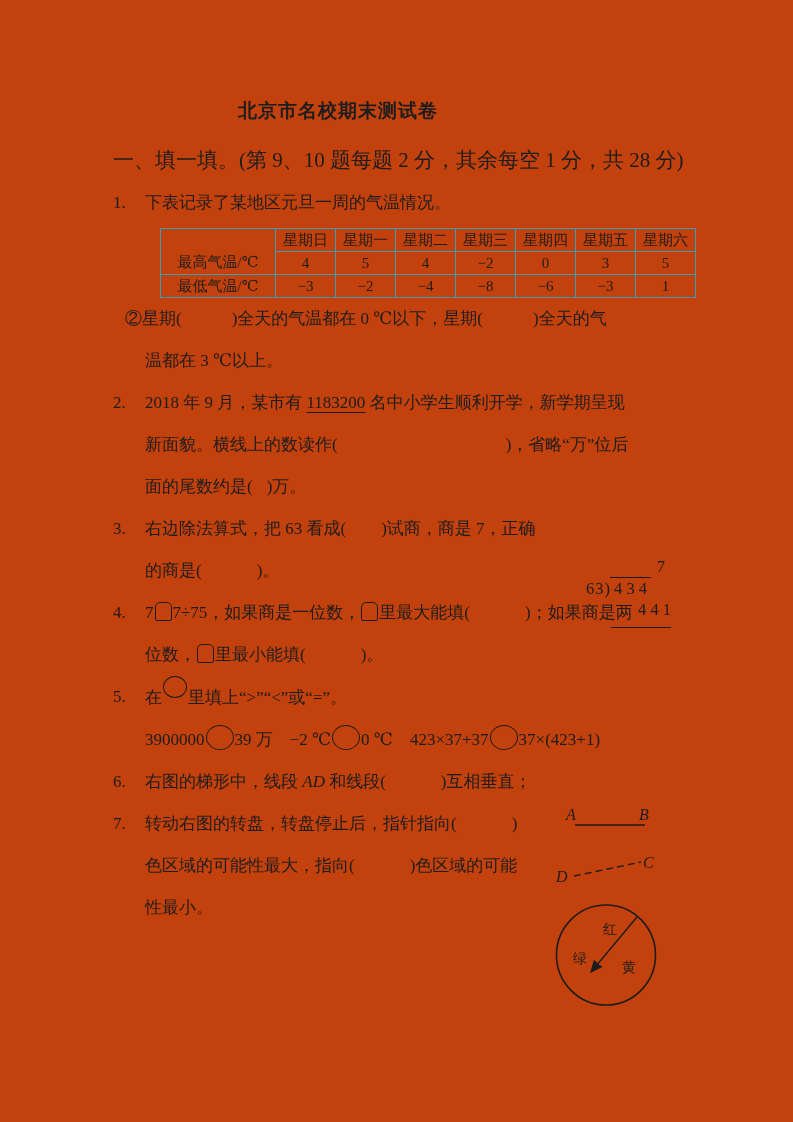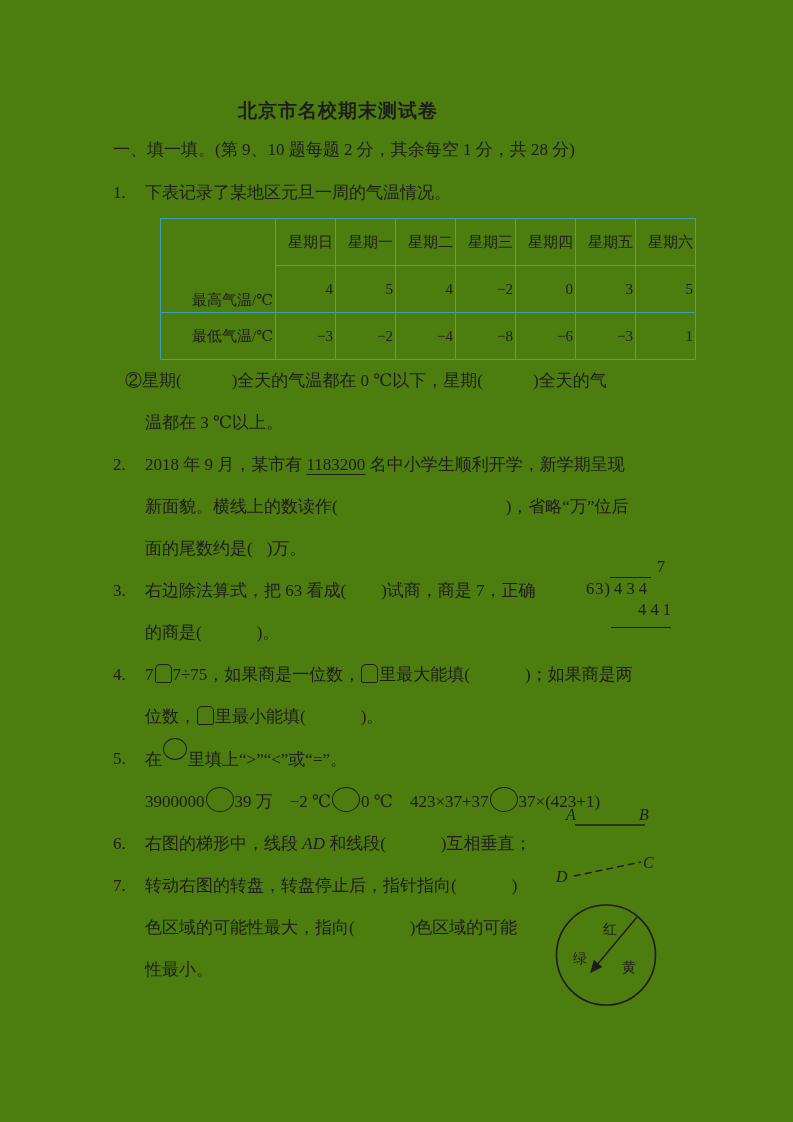--- a/index.html
+++ b/index.html
@@ -1,35 +1,35 @@
 <!DOCTYPE html>
 <html><head>
 <meta charset="utf-8">
 <style>
   :root{ --ink:#1d1d1d; --teal:#3a9fb5; }
   html,body{ margin:0; padding:0; background:#ffffff; }
   .page{
     position:relative; width:793px; height:1122px; margin:0 auto;
-    background:#4d7c0f; color:var(--ink); overflow:hidden;
+    background:#c2410c; color:var(--ink); overflow:hidden;
     font-family:"Liberation Serif","DejaVu Serif",serif; font-size:17px;
   }
   .title{
     padding-top:97px; width:520px; margin-left:78px; text-align:center;
     font-size:19px; font-weight:bold; letter-spacing:1px; line-height:27px;
   }
   .content{ margin-left:145px; margin-right:40px; }
-  .section-heading{ margin-top:12px; margin-left:-32px; font-size:17px; line-height:28px; }
+  .section-heading{ margin-top:22px; margin-left:-32px; font-size:21px; line-height:28px; }
   .stem-line{ position:relative; margin-top:14px; line-height:30px; white-space:nowrap; }
   .qnum{ position:absolute; left:-32px; top:0; }
   table.temp{
     border-collapse:collapse; margin-top:10px; margin-left:15px;
     font-size:15px; color:var(--ink); table-layout:fixed;
   }
   table.temp td{
-    border:1.6px solid var(--teal); text-align:right; padding:12px 2px;
+    border:1.6px solid var(--teal); text-align:center; padding:0 2px;
     height:22px; overflow:hidden; white-space:nowrap;
   }
   table.temp td.rowhead{ width:110px;margin-left:47px; }
   table.temp td.day{ width:55px; }
   table.temp td.vbottom{ vertical-align:bottom; padding-bottom:2px; }
   .lines{ margin-top:0; }
   .line{ position:relative; line-height:42px; white-space:nowrap; }
   .line.outdent{ margin-left:-20px; }
   .blank{ display:inline-block; height:1px; }
   .circle{

